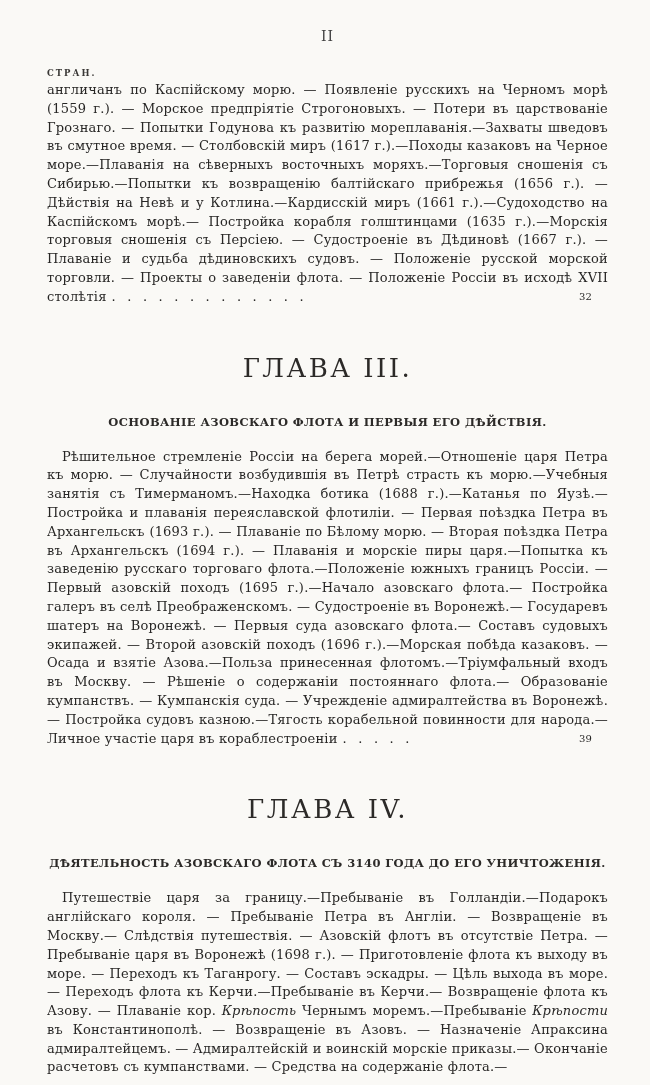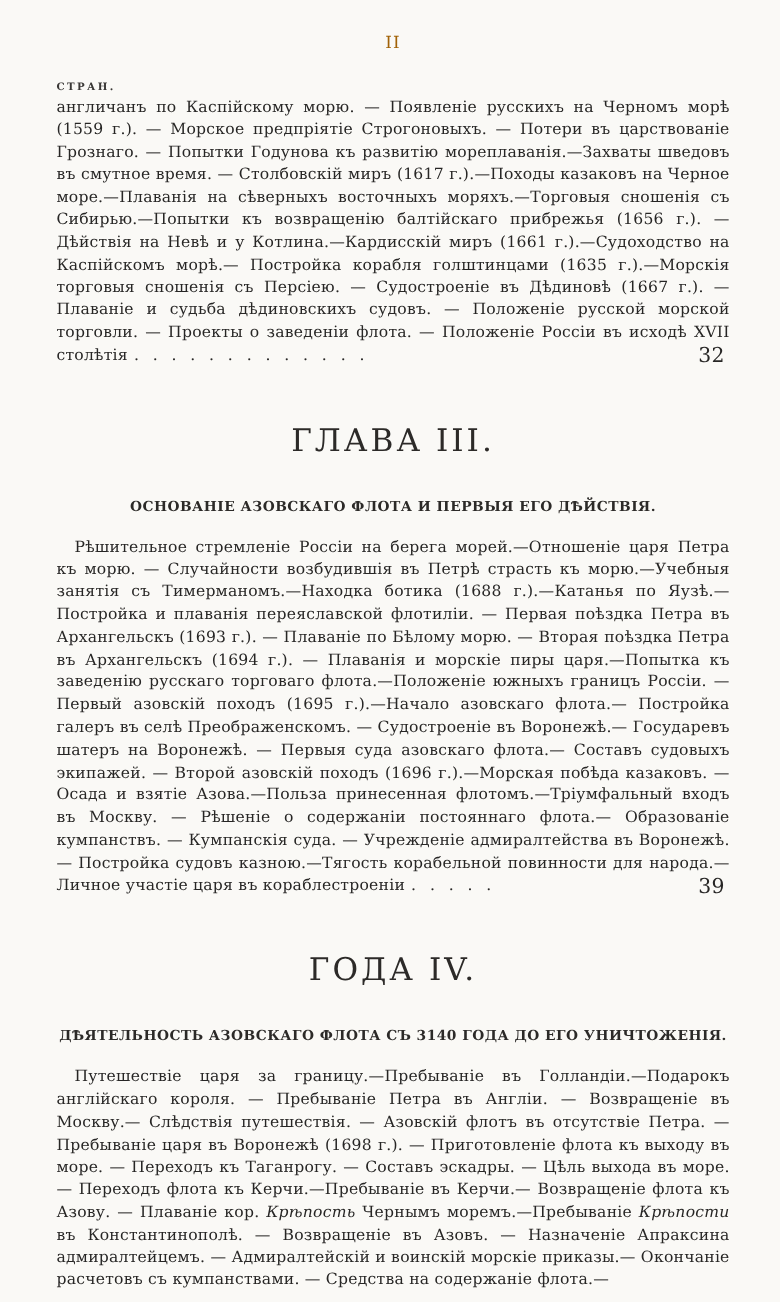--- a/index.html
+++ b/index.html
@@ -13,21 +13,21 @@
     background: #faf9f6;
     color: #272625;
     padding: 28px 42px 0 47px;
     overflow: hidden;
   }
 
   .folio {
     text-align: center;
     font-size: 14px;
     letter-spacing: 1px;
-    color: #a16207;
+    color: #404040;
   }
 
   .page-col-header {
     text-align: left;
     font-size: 8.5px;
     font-weight: bold;
     letter-spacing: 2px;
     margin-top: 24px;
     color: #3a3836;
   }
@@ -43,23 +43,23 @@
   .toc-entry.indent { text-indent: 15px; }
 
   .leader {
     word-spacing: 7px;
     padding-left: 5px;
     white-space: nowrap;
   }
 
   .page-ref {
     position: absolute;
-    right: 4px;
+    right: 16px;
     bottom: 0;
-    font-size: 17px;
+    font-size: 10px;
   }
 
   .chapter-title {
     text-align: center;
     font-size: 26px;
     font-weight: normal;
     letter-spacing: 2.5px;
     margin-top: 46px;
     color: #2c2a28;
   }
@@ -93,21 +93,21 @@
 
   <h2 class="chapter-title">ГЛАВА III.</h2>
 
   <h3 class="chapter-subtitle">ОСНОВАНІЕ АЗОВСКАГО ФЛОТА И ПЕРВЫЯ ЕГО ДѢЙСТВІЯ.</h3>
 
   <p class="toc-entry indent gap-before-entry">
     <span>Рѣшительное стремленіе Россіи на берега морей.—Отношеніе царя Петра къ морю. — Случайности возбудившія въ Петрѣ страсть къ морю.—Учебныя занятія съ Тимерманомъ.—Находка ботика (1688 г.).—Катанья по Яузѣ.— Постройка и плаванія переяславской флотиліи. — Первая поѣздка Петра въ Архангельскъ (1693 г.). — Плаваніе по Бѣлому морю. — Вторая поѣздка Петра въ Архангельскъ (1694 г.). — Плаванія и морскіе пиры царя.—Попытка къ заведенію русскаго торговаго флота.—Положеніе южныхъ границъ Россіи. — Первый азовскій походъ (1695 г.).—Начало азовскаго флота.— Постройка галеръ въ селѣ Преображенскомъ. — Судостроеніе въ Воронежѣ.— Государевъ шатеръ на Воронежѣ. — Первыя суда азовскаго флота.— Составъ судовыхъ экипажей. — Второй азовскій походъ (1696 г.).—Морская побѣда казаковъ. — Осада и взятіе Азова.—Польза принесенная флотомъ.—Тріумфальный входъ въ Москву. — Рѣшеніе о содержаніи постояннаго флота.— Образованіе кумпанствъ. — Кумпанскія суда. — Учрежденіе адмиралтейства въ Воронежѣ. — Постройка судовъ казною.—Тягость корабельной повинности для народа.—Личное участіе царя въ кораблестроеніи</span><span class="leader">. . . . .</span>
     <span class="page-ref">39</span>
   </p>
 
-  <h2 class="chapter-title">ГОДА IV.</h2>
+  <h2 class="chapter-title">ГЛАВА IV.</h2>
 
   <h3 class="chapter-subtitle">ДѢЯТЕЛЬНОСТЬ АЗОВСКАГО ФЛОТА СЪ 3140 ГОДА ДО ЕГО УНИЧТОЖЕНІЯ.</h3>
 
   <p class="toc-entry indent gap-before-entry">
     <span>Путешествіе царя за границу.—Пребываніе въ Голландіи.—Подарокъ англійскаго короля. — Пребываніе Петра въ Англіи. — Возвращеніе въ Москву.— Слѣдствія путешествія. — Азовскій флотъ въ отсутствіе Петра. — Пребываніе царя въ Воронежѣ (1698 г.). — Приготовленіе флота къ выходу въ море. — Переходъ къ Таганрогу. — Составъ эскадры. — Цѣль выхода въ море. — Переходъ флота къ Керчи.—Пребываніе въ Керчи.— Возвращеніе флота къ Азову. — Плаваніе кор. </span><i>Крѣпость</i><span> Чернымъ моремъ.—Пребываніе </span><i>Крѣпости</i><span> въ Константинополѣ. — Возвращеніе въ Азовъ. — Назначеніе Апраксина адмиралтейцемъ. — Адмиралтейскій и воинскій морскіе приказы.— Окончаніе расчетовъ съ кумпанствами. — Средства на содержаніе флота.—</span>
   </p>
 
 </div>
 
 </body></html>

